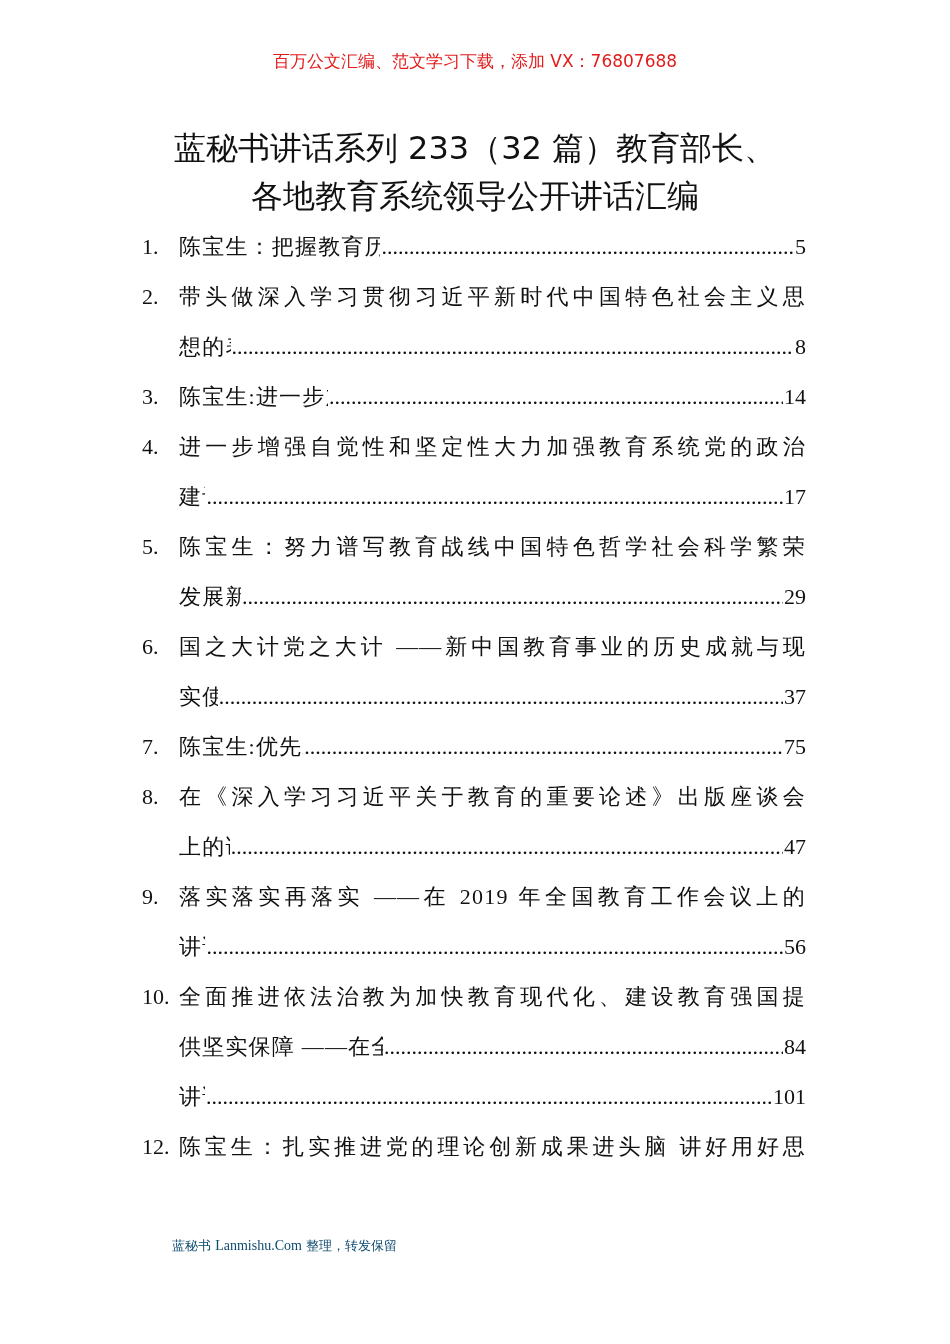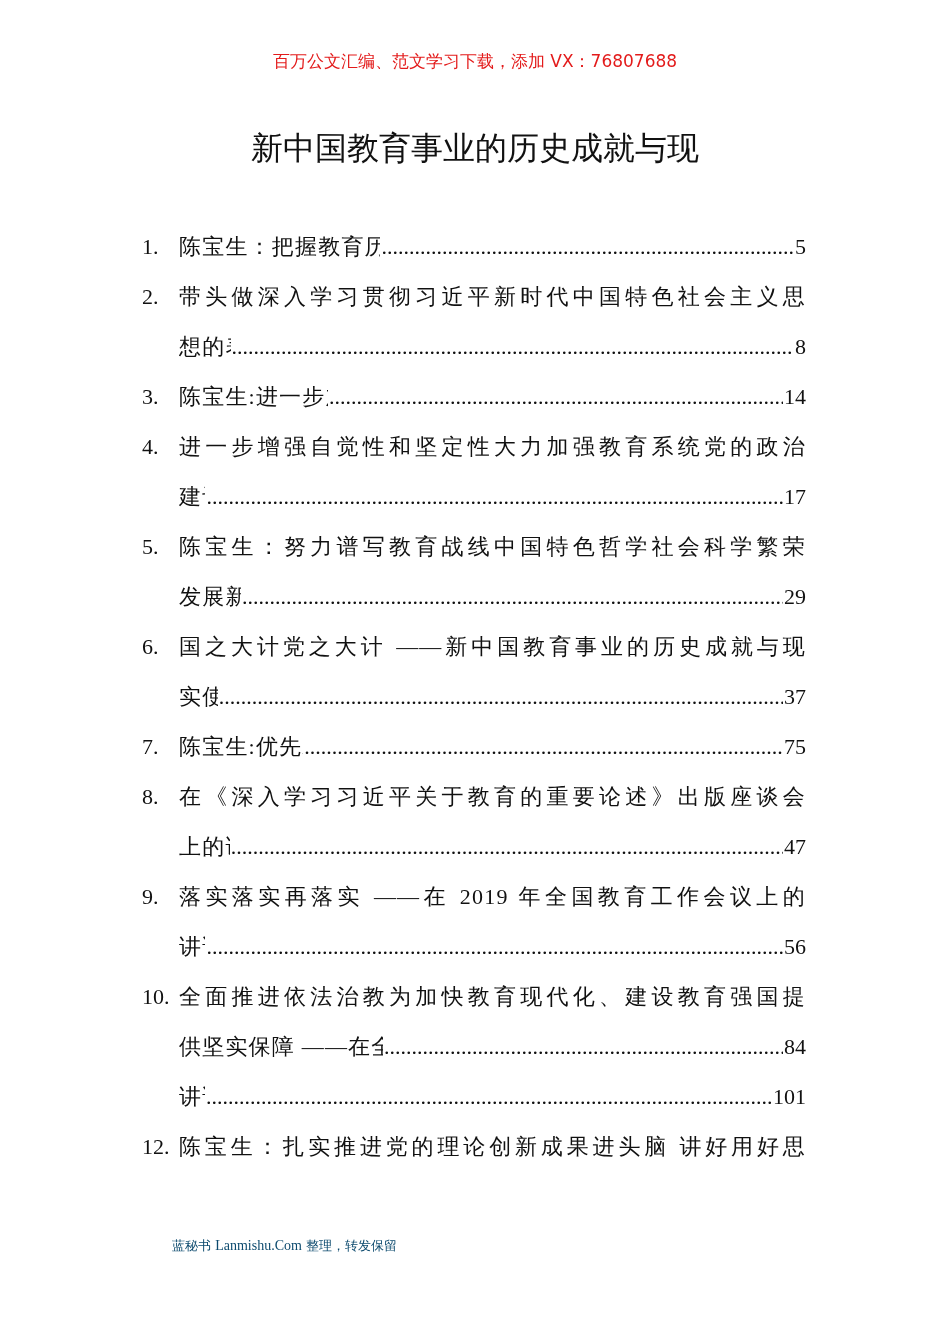--- a/index.html
+++ b/index.html
@@ -93,21 +93,22 @@
       font-family: "Liberation Serif", serif;
       font-size: 14px;
     }
   </style>
 </head>
 <body>
 
 <div class="header-banner">百万公文汇编、范文学习下载，添加 VX：76807688</div>
 
 <div class="doc-title">
-  <div>新中国教育事业的历史成就与现</div>
+  <div>蓝秘书讲话系列 233（32 篇）教育部长、</div>
+  <div>各地教育系统领导公开讲话汇编</div>
 </div>
 
 <div class="toc" id="toc">
     <div class="toc-line">
       <span class="toc-num">1.</span>
       <span class="toc-text">陈宝生：把握教育历史定位  办好人民满意的教育</span>
       <span class="toc-leader"></span>
       <span class="toc-page">5</span>
     </div>
     <div class="toc-line">

